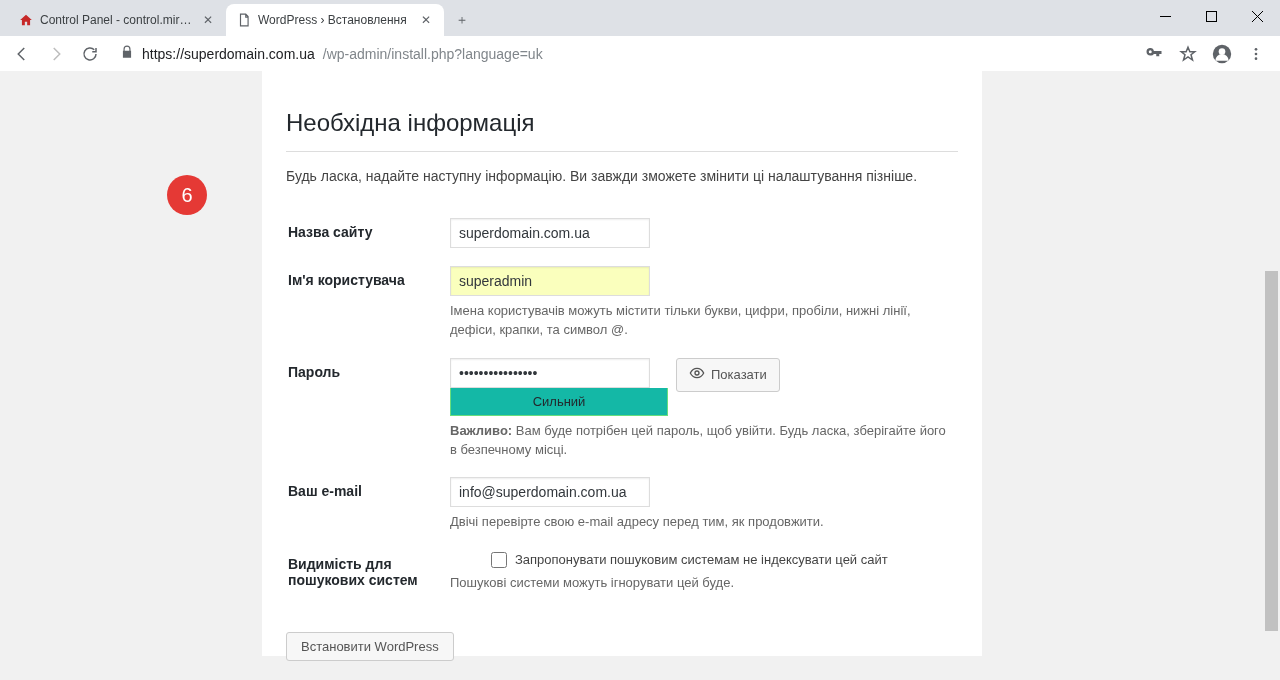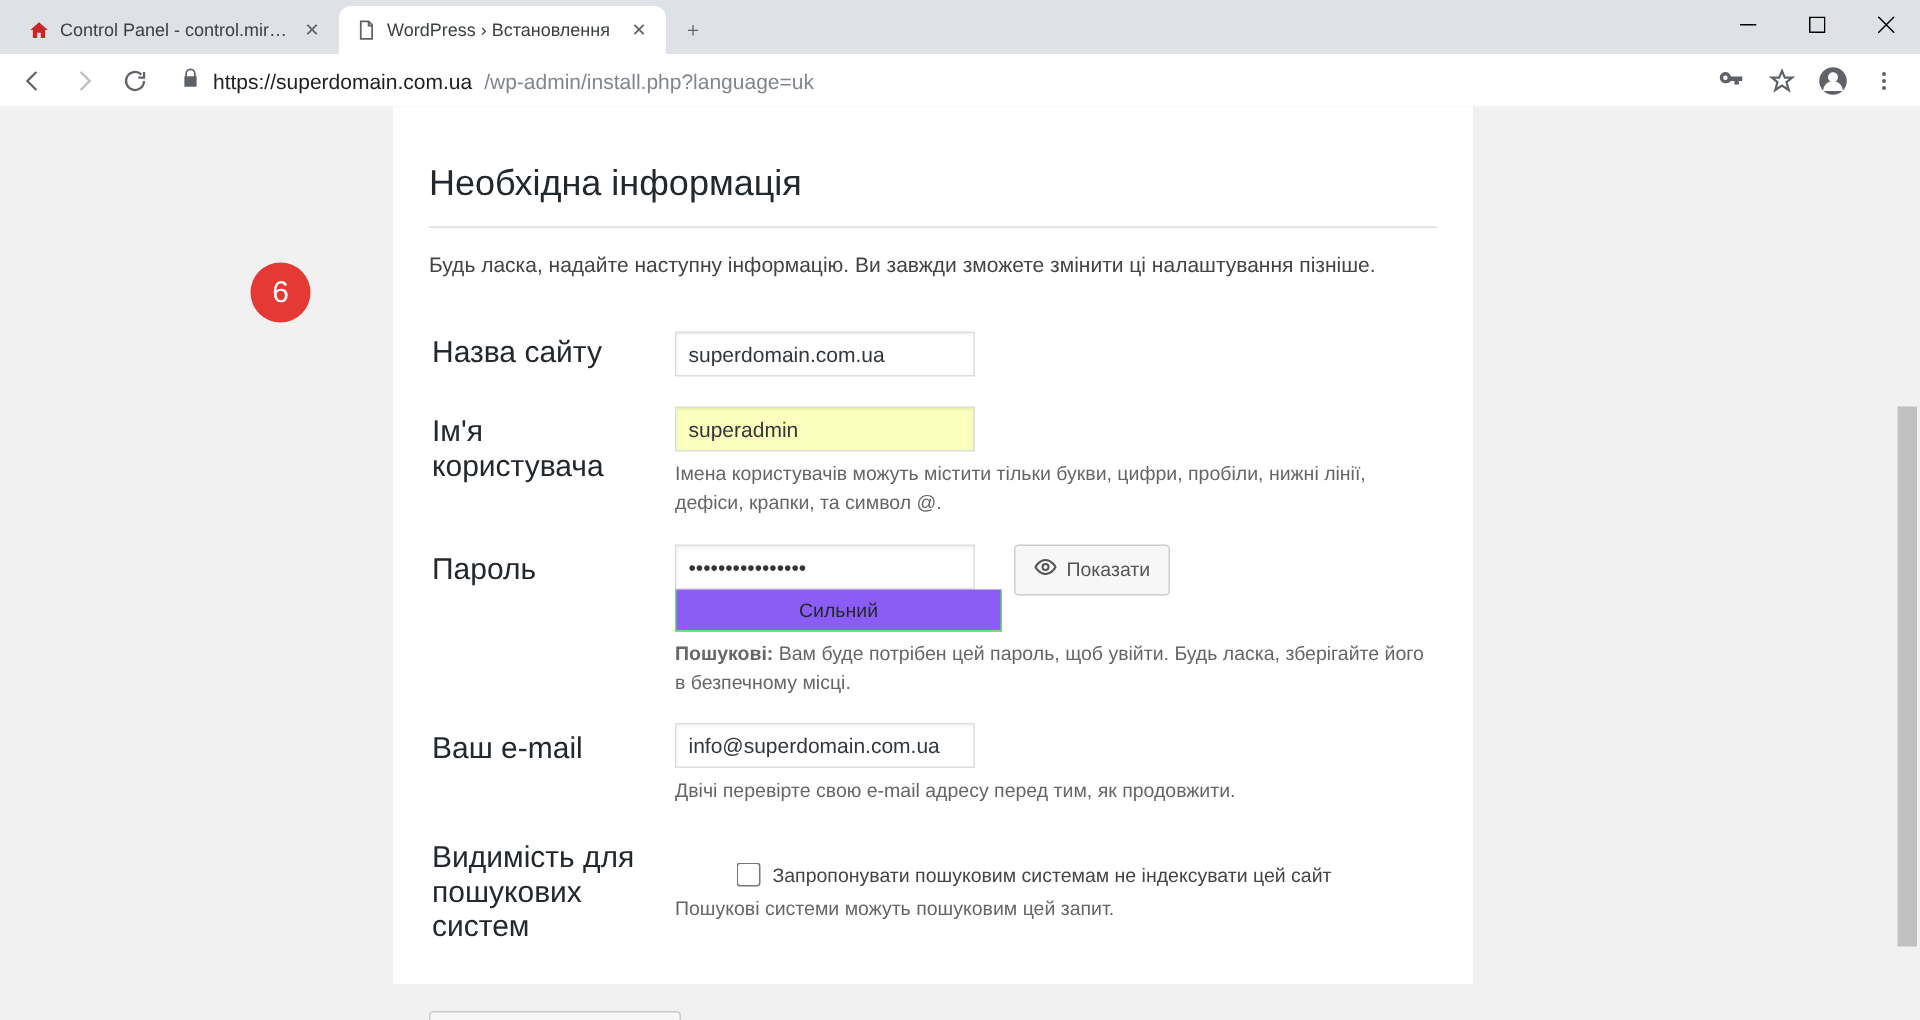--- a/index.html
+++ b/index.html
@@ -29,28 +29,28 @@
 
 .viewport { position: relative; height: 609px; background: #f1f1f1; }
 .scrollbar-track { position:absolute; right:0; top:0; width:17px; height:100%; background:#f1f1f1; }
 .scrollbar-thumb { position:absolute; right:2px; width:13px; background:#c1c1c1; top: 200px; height: 360px; border-radius:0;}
 .badge { position:absolute; left:167px; top:104px; width:40px; height:40px; border-radius:50%; background:#e53935; color:#fff; display:flex;align-items:center;justify-content:center; font-size:20px; font-weight:500;}
 .panel { width: 720px; margin-left: 262px; background:#fff; padding: 0 24px 24px 24px; height: 585px;}
 .cutoff { color:#444; font-size:14px; padding-top:4px; padding-bottom:4px; visibility:hidden; height:14px;}
 h1.section { font-size: 24px; font-weight: 400; color:#23282d; margin: 18px 0 10px 0; padding: 6px 0 14px 0; border-bottom: 1px solid #ddd; }
 .intro { font-size: 14px; color:#444; margin: 16px 0 24px 0; }
 .form-table { width:100%; }
-.form-table th { text-align:left; vertical-align: top; padding: 14px 10px 14px 0; width: 160px; font-weight:400; font-size:20px; color:#23282d;}
+.form-table th { text-align:left; vertical-align: top; padding: 14px 10px 14px 0; width: 160px; font-weight:700; font-size:14px; color:#23282d;}
 .form-table td { padding: 8px 0; font-size:13px; color:#444; }
 input[type=text], input[type=password], input[type=email] { border:1px solid #ddd; box-shadow: inset 0 1px 2px rgba(0,0,0,.07); padding: 4px 8px; font-size:14px; height:30px; width:200px; color:#32373c; background:#fff;}
 .autofill { background:#faffbd !important; }
 .hint { color:#666; font-size:13px; margin-top:6px; line-height:1.45;}
 .pwrow { display:flex; gap:8px; align-items:flex-start;}
 .pwcol { display:flex; flex-direction:column;}
-.strength { height: 28px; border:1px solid #68de7c; background:#8b5cf6; border-top:none; width:218px; display:flex;align-items:center;justify-content:center; color:#23282d; font-size:13px;}
+.strength { height: 28px; border:1px solid #68de7c; background:#14b8a6; border-top:none; width:218px; display:flex;align-items:center;justify-content:center; color:#23282d; font-size:13px;}
 .btn { border:1px solid #ccc; background:#f7f7f7; color:#555; padding: 16px 12px; height:30px; font-size:13px; border-radius:3px; display:inline-flex; align-items:center; gap:6px; cursor:pointer;}
 .btn.primary { border:1px solid #ccc; background:#f7f7f7; color:#555; padding: 6px 14px; height:auto; margin-top: 28px;}
 .chk-row { display:flex; align-items:center; gap:8px;padding-left:41px; }
 .chk-row input[type=checkbox]{ width:16px; height:16px; border:1px solid #b4b9be;}
 </style>
 </head>
 <body>
 
 <div class="chrome">
   <div class="tabbar">
@@ -174,38 +174,38 @@
               <div class="strength">Сильний</div>
             </div>
             <button class="btn" type="button">
               <span><svg width="16" height="16" viewBox="0 0 24 24">
                       <path fill="none" stroke="#555" stroke-width="2" d="M2 12s3.5-7 10-7 10 7 10 7-3.5 7-10 7S2 12 2 12z"></path>
                       <circle cx="12" cy="12" r="3" fill="none" stroke="#555" stroke-width="2"></circle>
                     </svg></span>
               <span>Показати</span>
             </button>
           </div>
-          <p class="hint"><strong>Пошукові:</strong><span> Вам буде потрібен цей пароль, щоб увійти. Будь ласка, зберігайте його в безпечному місці.</span></p>
+          <p class="hint"><strong>Важливо:</strong><span> Вам буде потрібен цей пароль, щоб увійти. Будь ласка, зберігайте його в безпечному місці.</span></p>
         </td>
       </tr>
       <tr>
         <th><label>Ваш e-mail</label></th>
         <td>
           <input type="text" value="info@superdomain.com.ua" style="">
           <p class="hint">Двічі перевірте свою e-mail адресу перед тим, як продовжити.</p>
         </td>
       </tr>
       <tr>
         <th><label>Видимість для пошукових систем</label></th>
         <td>
           <div class="chk-row">
             <input type="checkbox" style="">
             <span>Запропонувати пошуковим системам не індексувати цей сайт</span>
           </div>
-          <p class="hint">Пошукові системи можуть пошуковим цей запит.</p>
+          <p class="hint">Пошукові системи можуть ігнорувати цей буде.</p>
         </td>
       </tr>
     </tbody>
       </table>
     <button class="btn primary" type="button">Встановити WordPress</button>
   </div>
   <div class="scrollbar-track">
     <div class="scrollbar-thumb"></div>
   </div>
 </div>

